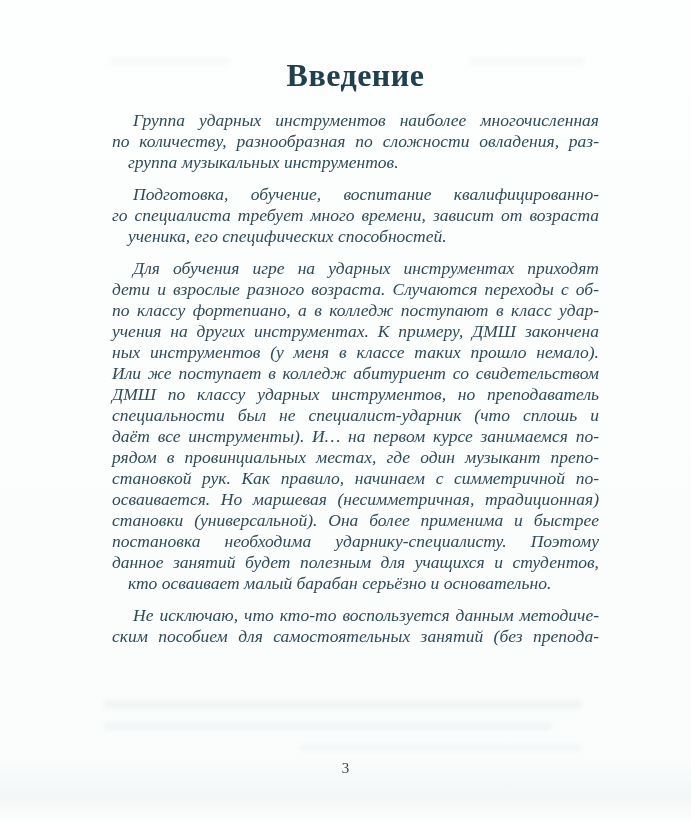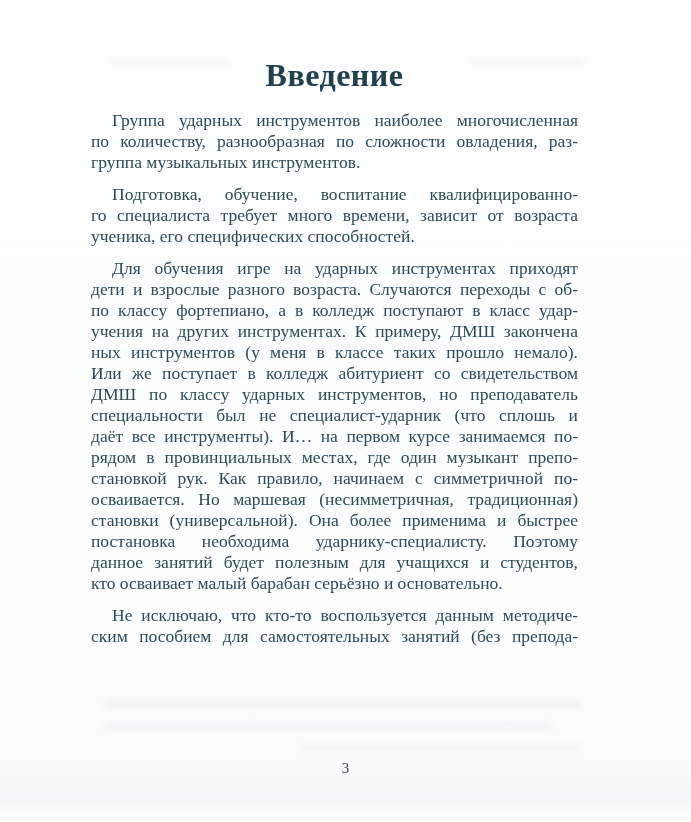--- a/index.html
+++ b/index.html
@@ -10,42 +10,43 @@
   }
   .sheet {
     position: relative;
     width: 691px; height: 822px;
     background: linear-gradient(180deg, var(--paper, #fdfefe) 0%, #fbfdfd 92%, #f4f7f7 97%, #fdfefe 100%);
     color: var(--ink, #2e4a57);
     overflow: hidden;
   }
   .content {
     position: absolute;
-    left: 91px; top: 56px;
+    left: 112px; top: 56px;
     width: 487px;
   }
   .title {
     margin: 0 0 16px 0;
     text-align: center;
     font-size: 32px;
     line-height: 38px;
     font-weight: bold;
     color: var(--title-ink, #21404e);
     letter-spacing: 0.5px;
   }
   .para {
     margin: 0 0 11px 0;
     font-size: 17.5px;
     line-height: 21px;
+    font-style: italic;
   }
   .line {
     text-align: justify;
     text-align-last: justify;
   }
-  .line.last { text-align-last: left; }
+  .line.last { text-align-last: left; margin-left: 16px; }
   .line.first { text-indent: 21px; }
   .pagenum {
     position: absolute;
     left: 0; top: 760px;
     width: 691px;
     text-align: center;
     font-size: 15px;
     color: var(--ink, #2e4a57);
   }
   

